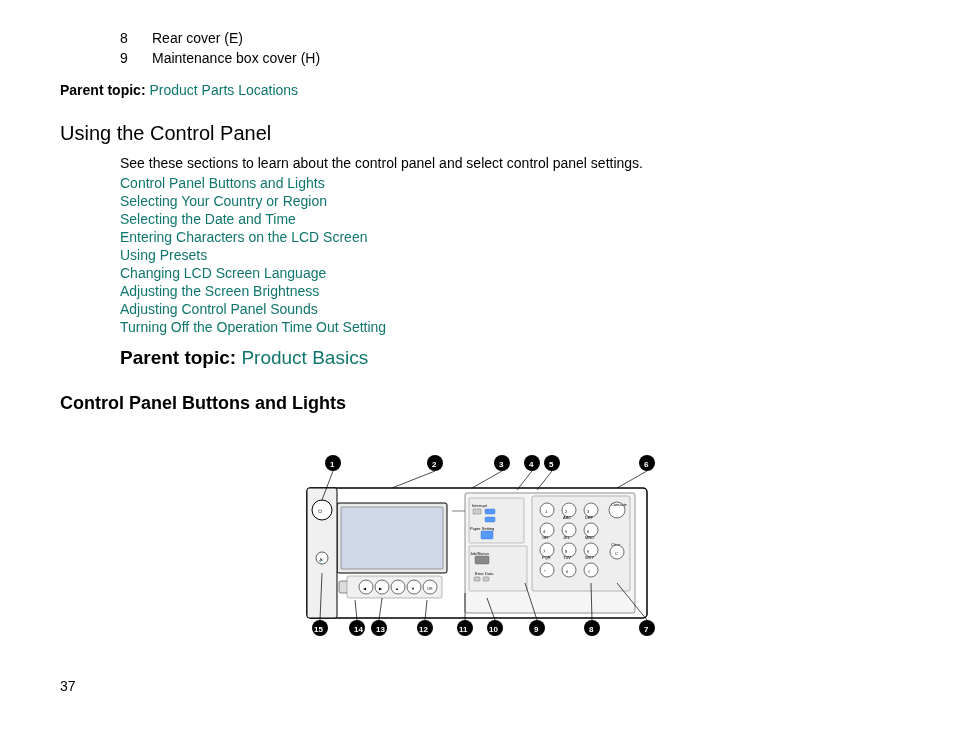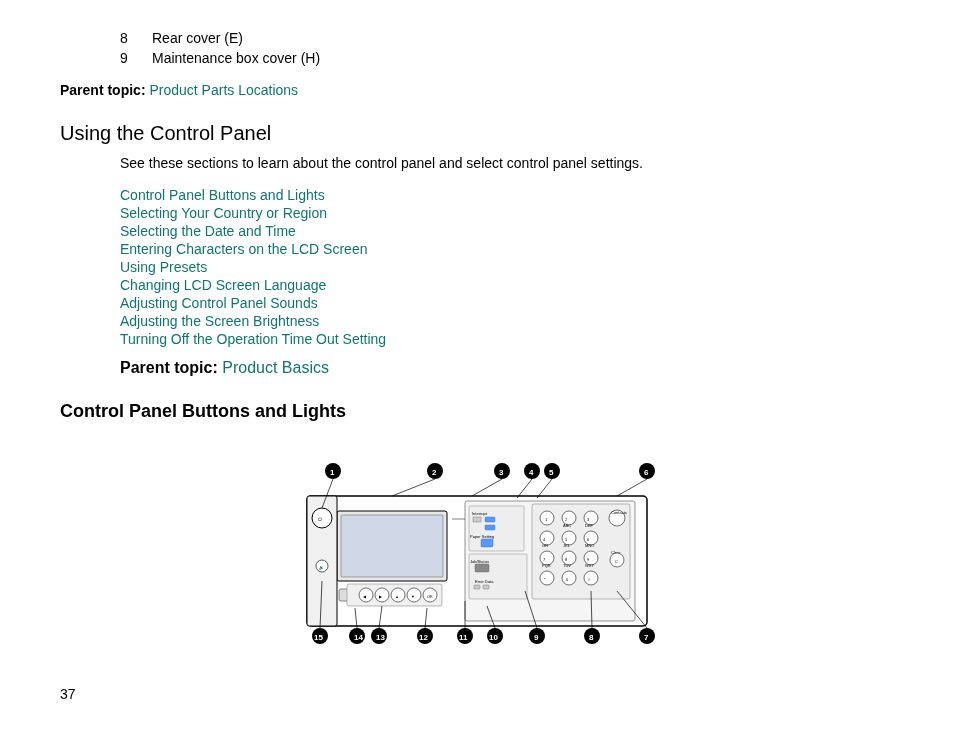--- a/index.html
+++ b/index.html
@@ -41,36 +41,36 @@
       margin-bottom: 10px;
       border-bottom: none;
     }
     h3 {
       font-size: 18px;
       font-weight: bold;
       margin-bottom: 14px;
     }
     .section-intro {
       margin-left: 60px;
-      margin-bottom: 16px;
+      margin-bottom: 4px;
       font-size: 14px;
     }
     .links-list {
       margin-left: 60px;
       margin-bottom: 12px;
     }
     .links-list a {
       display: block;
       margin-bottom: 2px;
       font-size: 14px;
     }
     .parent-topic2 {
       margin-left: 60px;
       margin-bottom: 24px;
-      font-size: 16px;
+      font-size: 19px;
     }
     .diagram-container {
       display: flex;
       justify-content: center;
       margin: 0 auto;
       margin-bottom: 30px;
     }
     .page-number {
       text-align: left;
       font-size: 14px;
@@ -106,22 +106,22 @@
 
 <p class="section-intro">See these sections to learn about the control panel and select control panel settings.</p>
 
 <div class="links-list">
   <a href="#">Control Panel Buttons and Lights</a>
   <a href="#">Selecting Your Country or Region</a>
   <a href="#">Selecting the Date and Time</a>
   <a href="#">Entering Characters on the LCD Screen</a>
   <a href="#">Using Presets</a>
   <a href="#">Changing LCD Screen Language</a>
+  <a href="#">Adjusting the Screen Brightness</a>
   <a href="#">Adjusting Control Panel Sounds</a>
-  <a href="#">Adjusting the Screen Brightness</a>
   <a href="#">Turning Off the Operation Time Out Setting</a>
 </div>
 
 <div class="parent-topic2">
   <strong>Parent topic:</strong>
   <a href="#">Product Basics</a>
 </div>
 
 <h3>Control Panel Buttons and Lights</h3>
 

